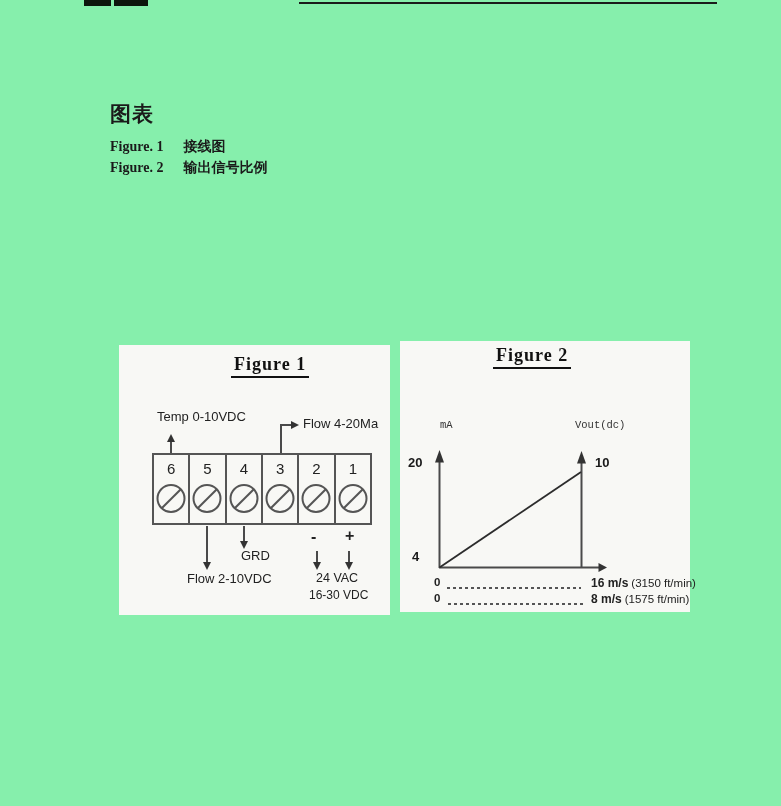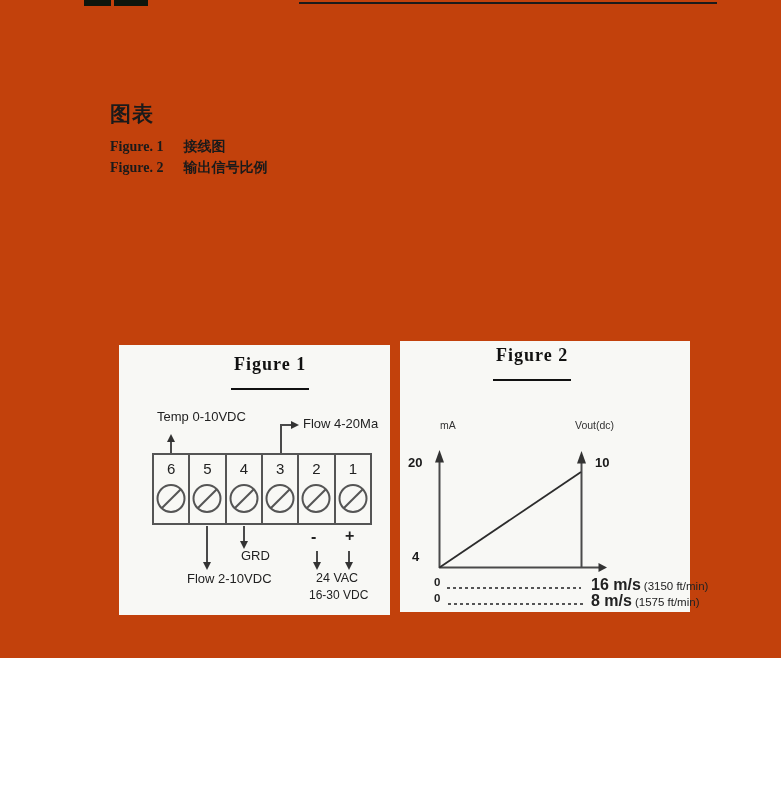--- a/index.html
+++ b/index.html
@@ -1,31 +1,31 @@
 <!DOCTYPE html>
 <html><head>
 <meta charset="utf-8">
 <style>
   html,body{margin:0;padding:0;background:#ffffff;}
-  .page{position:relative;width:781px;height:658px;background:#c2410c;overflow:hidden;
+  .page{position:relative;width:781px;height:806px;background:#86efac;overflow:hidden;
         font-family:"Liberation Serif", serif;color:#1a1a1a;}
 
   
   .logo-bar{position:absolute;height:6px;background:#0d160d;top:0;}
   .top-rule{position:absolute;left:299px;top:2px;width:418px;height:2px;background:#1b1b1b;}
 
   
   .heading{position:absolute;left:110px;top:100px;font-size:21px;font-weight:bold;letter-spacing:1px;}
   .figline{position:absolute;left:110px;font-size:14px;font-weight:bold;white-space:nowrap;}
   .figline .cjk{margin-left:20px;}
 
   
   .panel{position:absolute;background:#f8f8f5;}
   .fig-title{position:absolute;font-size:18px;font-weight:bold;color:#111;
-             border-bottom:2.5px solid #111;padding:0 3px 13px 3px;letter-spacing:1px;white-space:nowrap;}
+             border-bottom:2.5px solid #111;padding:0 3px 1px 3px;letter-spacing:1px;white-space:nowrap;}
 
   .dlabel{position:absolute;font-family:"Liberation Sans", sans-serif;font-size:13px;color:#222;white-space:nowrap;}
   .sign{position:absolute;font-family:"Liberation Sans", sans-serif;font-size:16px;font-weight:bold;color:#222;}
 
   
   .vline{position:absolute;width:2px;background:#4a4a4a;}
   .hline{position:absolute;height:2px;background:#4a4a4a;}
   .arr-up{position:absolute;width:0;height:0;border-left:4px solid transparent;border-right:4px solid transparent;border-bottom:8px solid #333;}
   .arr-down{position:absolute;width:0;height:0;border-left:4px solid transparent;border-right:4px solid transparent;border-top:8px solid #333;}
   .arr-right{position:absolute;width:0;height:0;border-top:4px solid transparent;border-bottom:4px solid transparent;border-left:8px solid #333;}
@@ -37,25 +37,25 @@
   .tcell:last-child{border-right:none;}
   .tnum{position:absolute;top:5px;left:0;width:100%;text-align:center;
         font-family:"Liberation Sans", sans-serif;font-size:15px;color:#222;}
   .screw{position:absolute;left:50%;top:29px;transform:translateX(-50%);width:29px;height:29px;
          border:2px solid #555;border-radius:50%;box-sizing:border-box;}
   .screw::before{content:"";position:absolute;left:-1px;top:11.5px;width:27px;height:2px;
                  background:#555;transform:rotate(-45deg);}
 
   
   .ax-num{position:absolute;font-family:"Liberation Sans", sans-serif;font-size:13px;font-weight:bold;color:#1a1a1a;}
-  .ax-name{position:absolute;font-family:Liberation Sans, sans-serif;font-size:10.5px;color:#333;padding-left:11px;}
+  .ax-name{position:absolute;font-family:Liberation Mono, monospace;font-size:10.5px;color:#333;padding-left:11px;}
   .dashline{position:absolute;height:2px;
             background:repeating-linear-gradient(90deg,#555 0 3px,transparent 3px 6px);}
   .rowtxt{position:absolute;font-family:"Liberation Sans", sans-serif;font-size:11.5px;color:#222;white-space:nowrap;}
-  .rowtxt b{font-size:16px;}
+  .rowtxt b{font-size:12px;}
   .rowtxt .alt{margin-left:3px;font-weight:normal;text-align:right;}
 </style>
 </head>
 <body>
 
 <div class="page">
 
   <div class="logo-bar" style="left:84px;width:27px;"></div>
   <div class="logo-bar" style="left:114px;width:34px;"></div>
   <div class="top-rule"></div>

